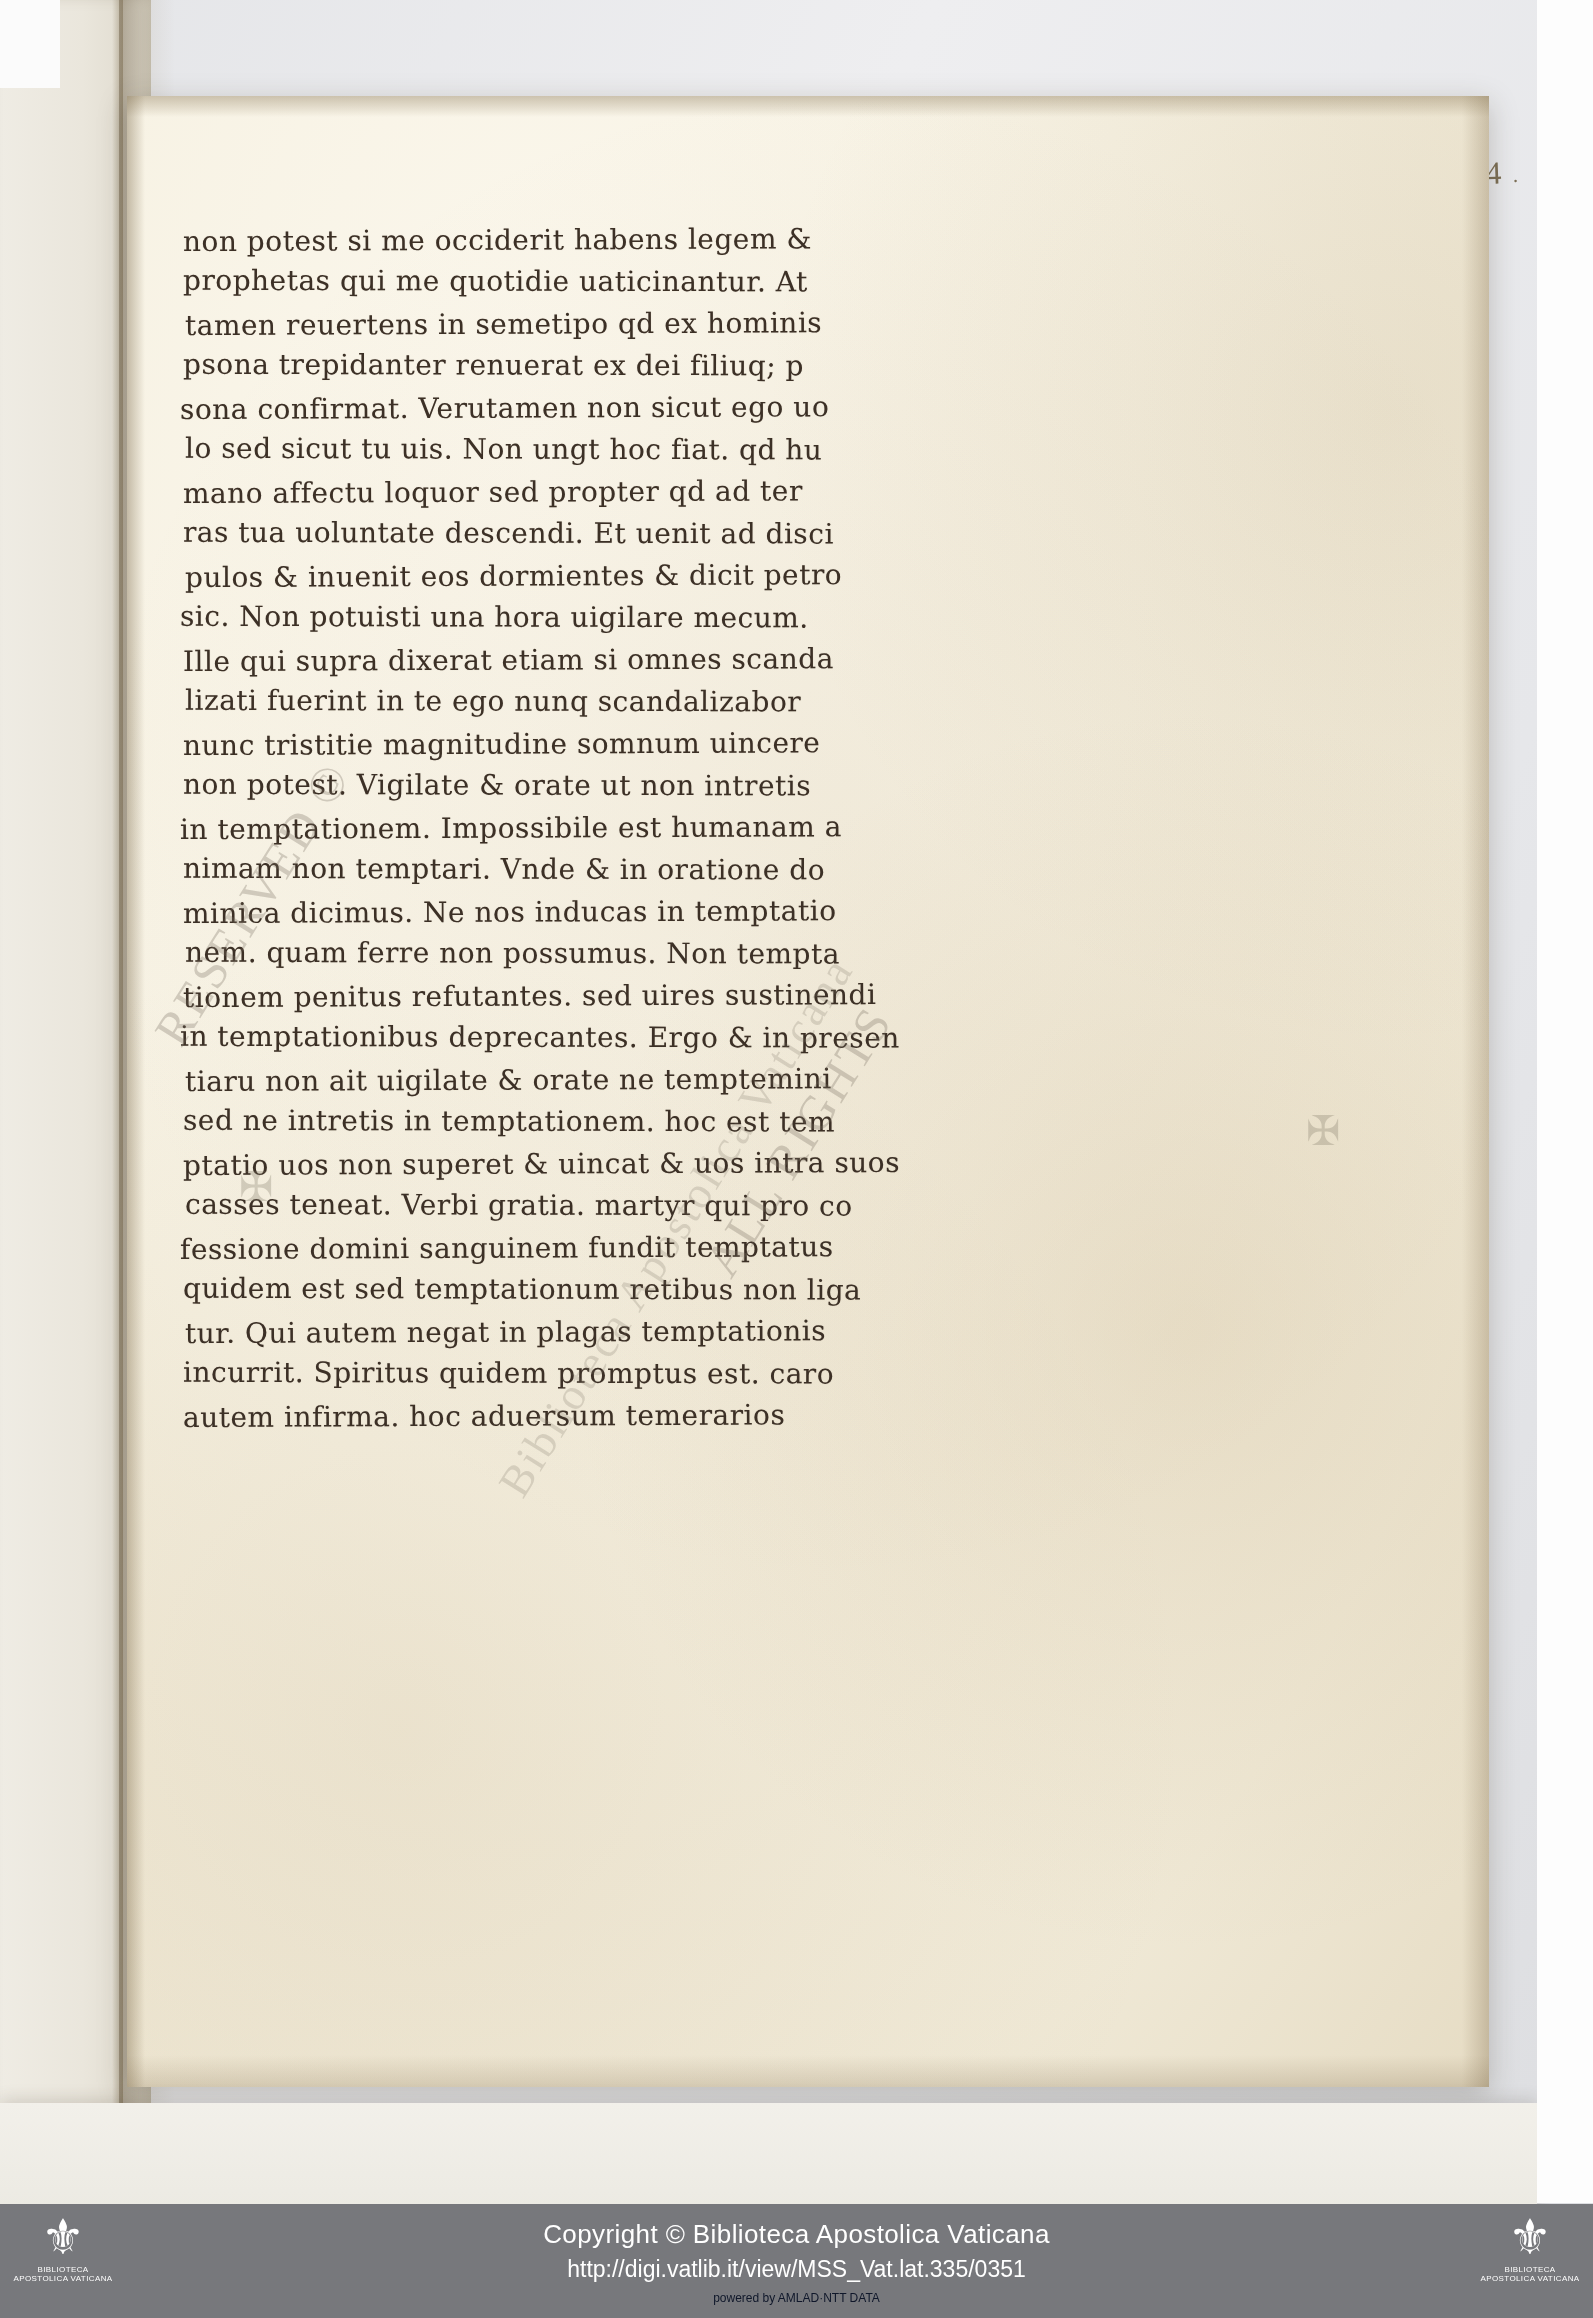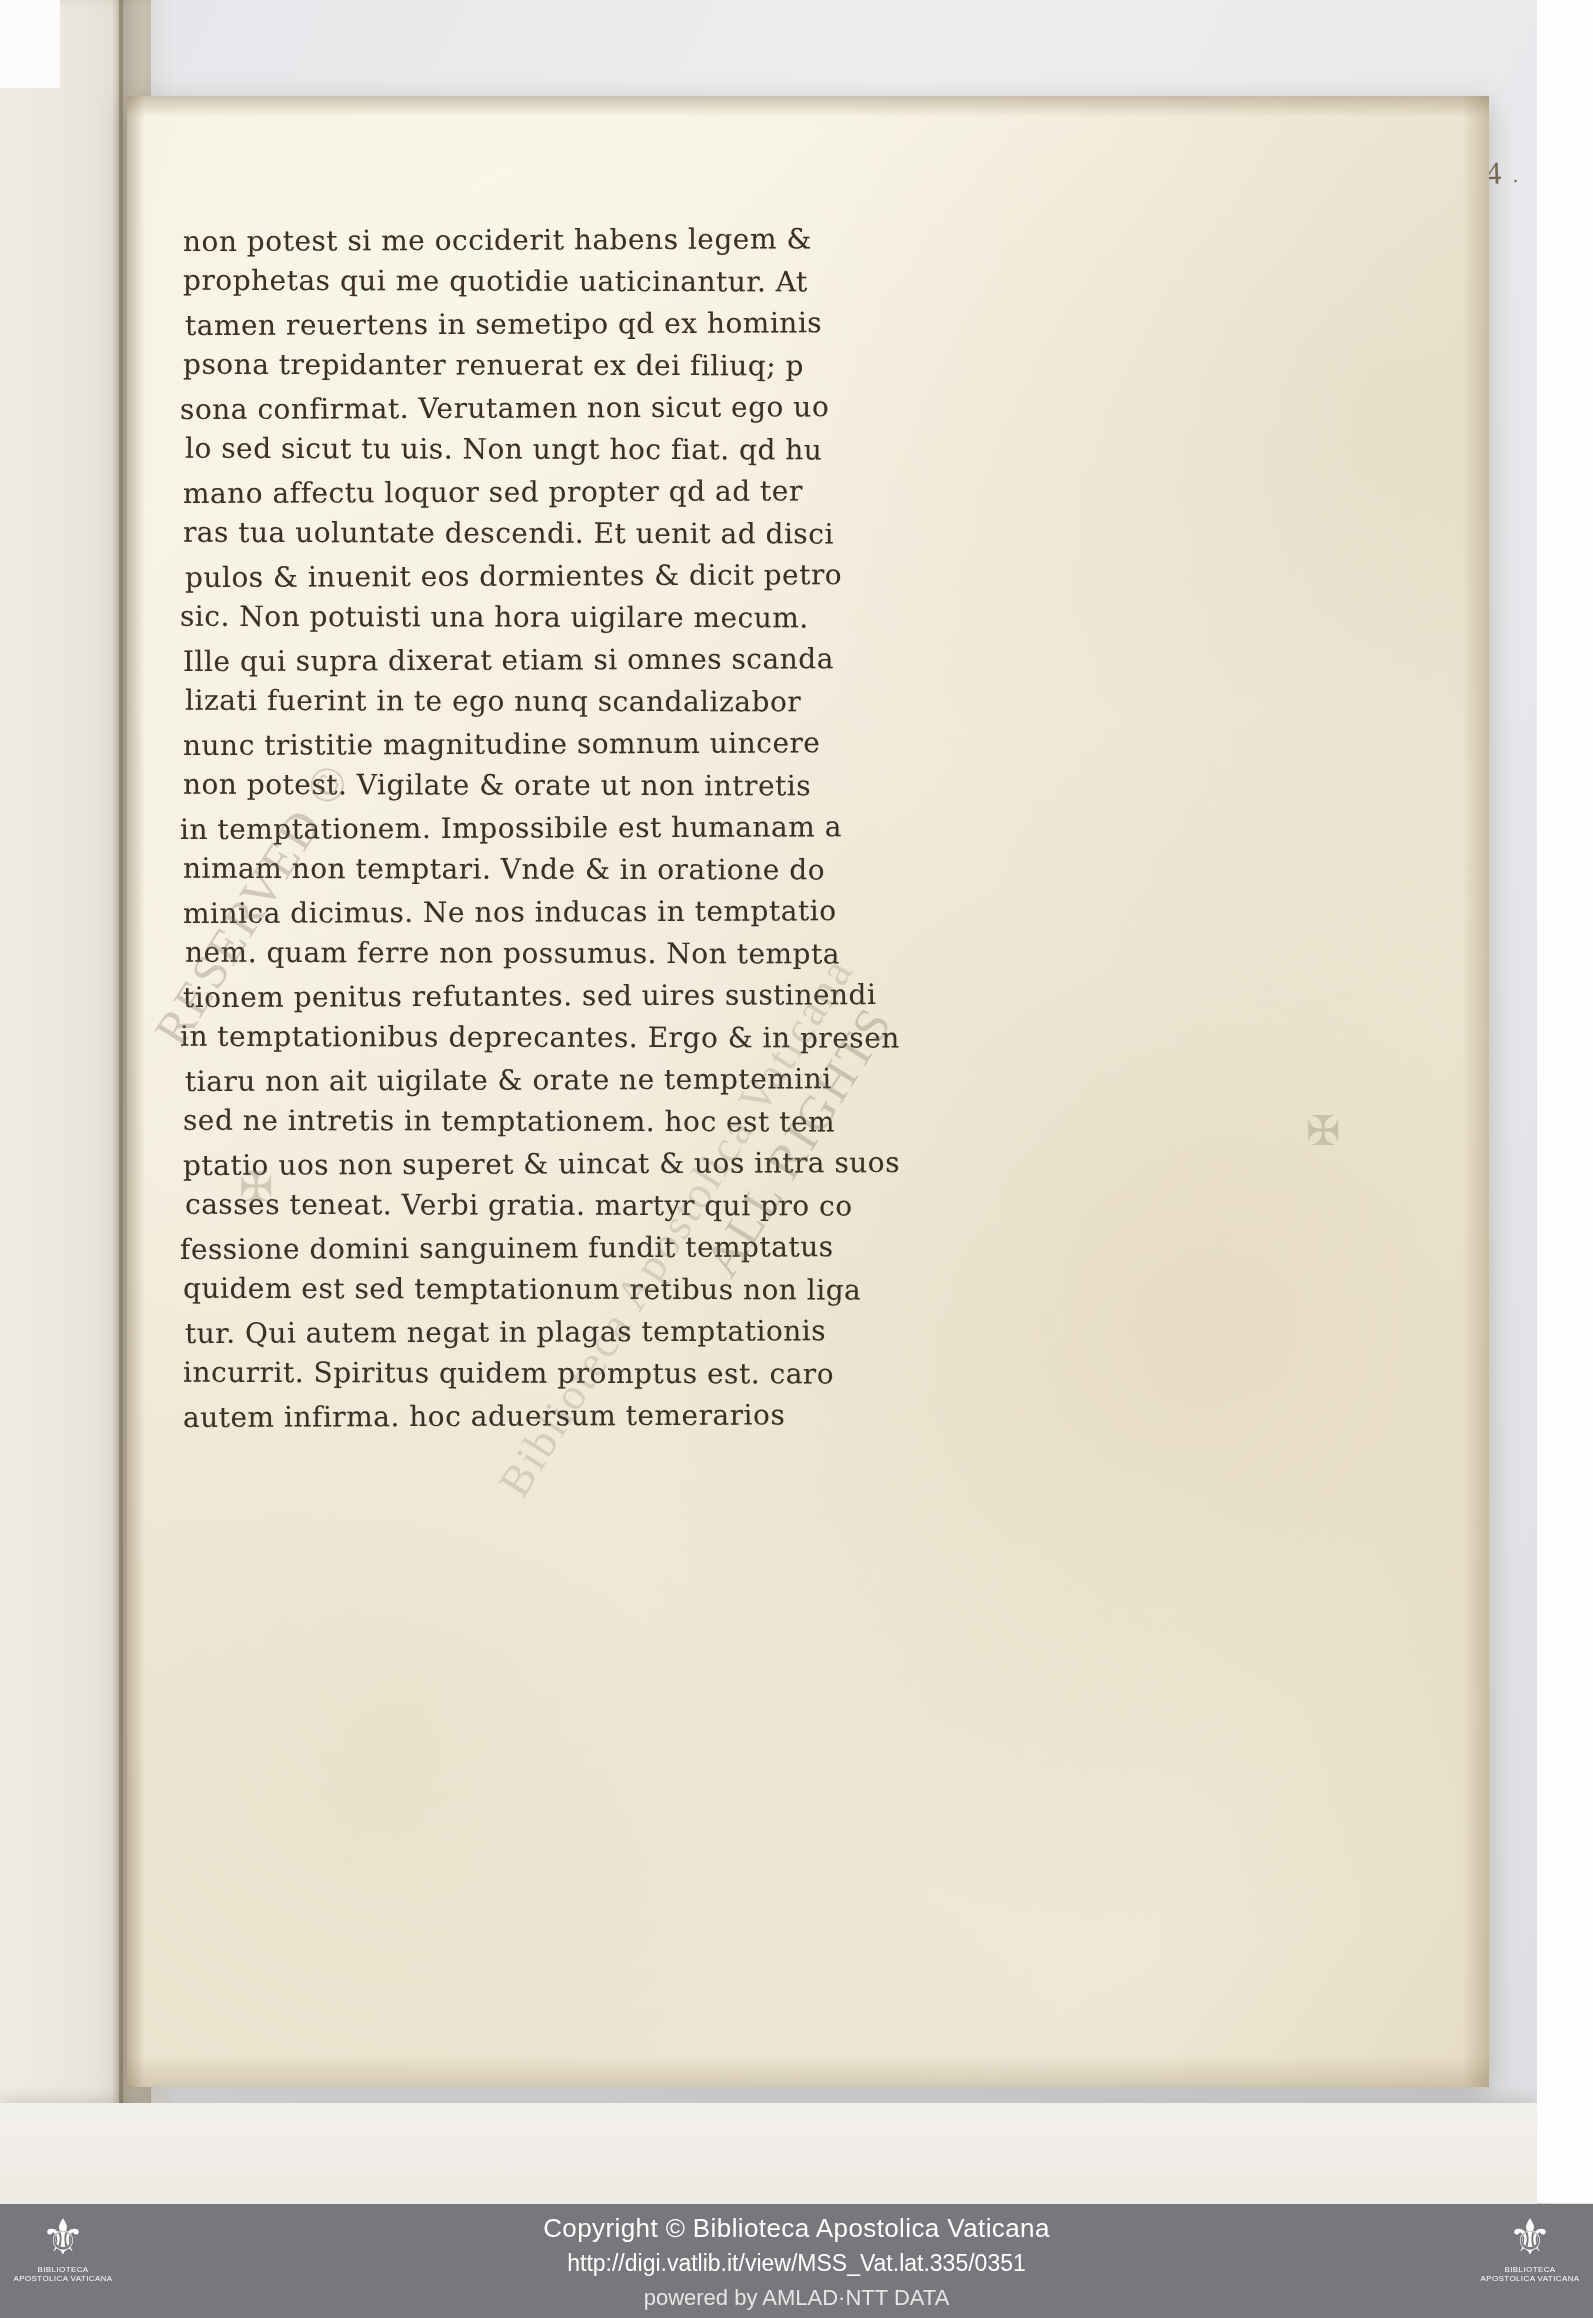--- a/index.html
+++ b/index.html
@@ -234,22 +234,22 @@
     font-size: 26px;
     letter-spacing: 0.4px;
     margin-bottom: 6px;
   }
   .footer-url {
     font-size: 23px;
     margin-bottom: 8px;
     color: #ffffff;
   }
   .footer-powered {
-    font-size: 22px;
-    color: #e5e5e5;
+    font-size: 12px;
+    color: #0f172a;
   }
 
   .footer-logo {
     position: absolute;
     top: 8px;
     width: 104px;
     height: 102px;
     text-align: center;
     color: #ffffff;
   }

